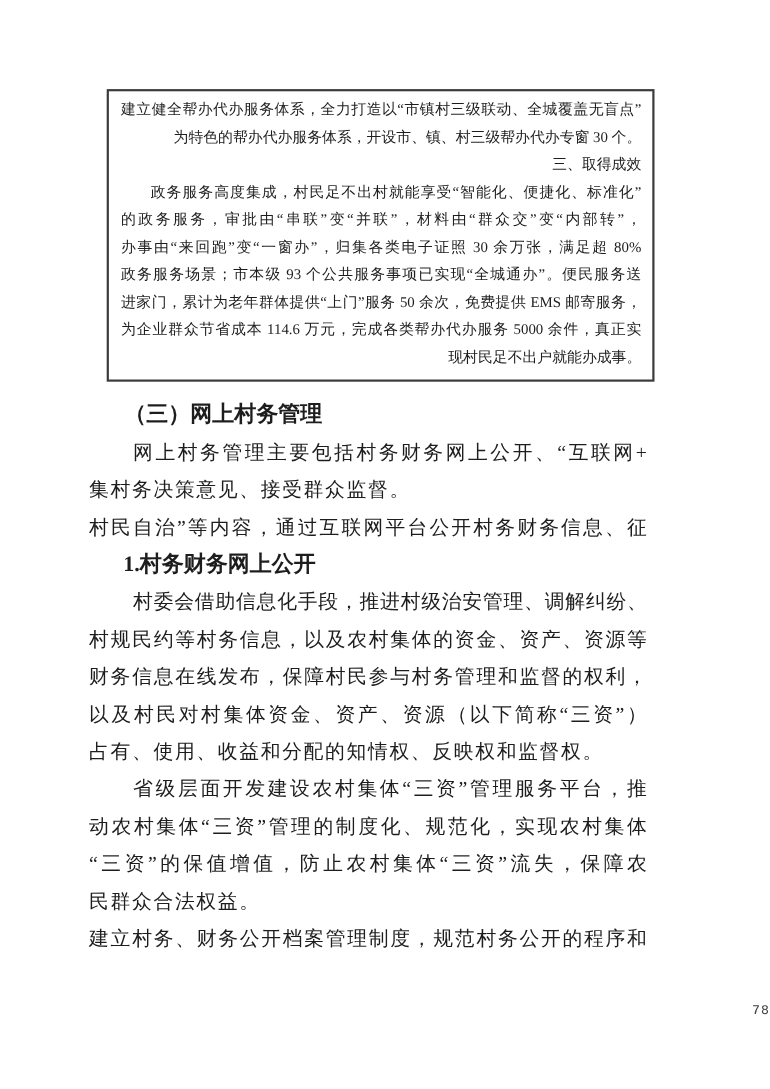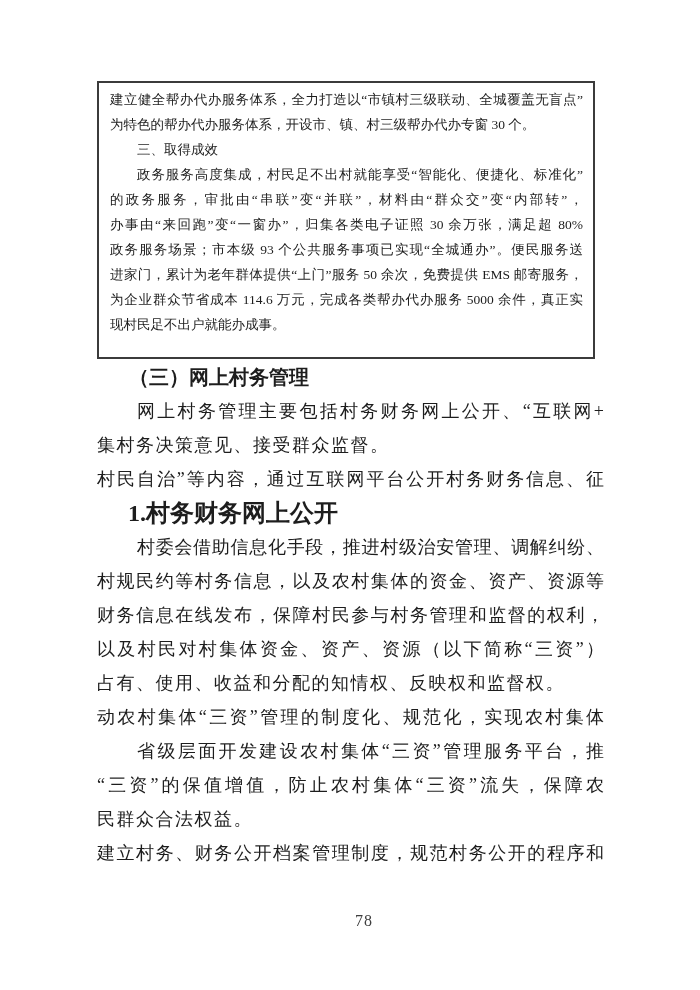--- a/index.html
+++ b/index.html
@@ -17,44 +17,45 @@
     overflow: hidden;
   }
   
   .notice-box {
     position: absolute;
     left: 97px;
     top: 81px;
     width: 498px;
     box-sizing: border-box;
     border: 2px solid #3b3b3b;
-    padding: 4px 10px 20px 11px;
+    padding: 4px 10px 8px 11px;
     background: #ffffff;
   }
   .bline {
     font-size: 13.5px;
     line-height: 25px;
     height: 25px;
     white-space: normal;
     overflow: visible;
+    text-align: right;
   }
   .bline.just {
     text-align: justify;
     text-align-last: justify;
   }
   .bline.indent {
     text-indent: 27px;
   }
   .bline.bold {
     font-weight: normal;
   }
   
   .content {
     position: absolute;
-    left: 97px;
+    left: 81px;
     top: 360px;
     width: 507px;
   }
   .cline {
     font-size: 18px;
     line-height: 34px;
     height: 34px;
   }
   .cline.just {
     text-align: justify;
@@ -62,38 +63,39 @@
   }
   .cline.p-indent {
     text-indent: 40px;
   }
   .cline.heading1 {
     font-size: 20px;
     font-weight: bold;
     text-indent: 32px;
   }
   .cline.heading2 {
-    font-size: 24px;
+    font-size: 20px;
     font-weight: bold;
     text-indent: 31px;
   }
   .cline.end {
     letter-spacing: 1.5px;
   }
   
   .footer-page-num {
     position: absolute;
     top: 912px;
     left: 0;
     right: 0;
-    text-align: center;
+    text-align: right;
     text-indent: 28px;
-    font-size: 16px;
+    font-size: 12px;
     letter-spacing: 1px;
     color: #3e3e3e;
+    font-family: Liberation Mono, monospace;
   }
 </style>
 </head>
 <body>
 
 <div class="page">
 
   <div class="notice-box">
     <div class="bline just">建立健全帮办代办服务体系，全力打造以“市镇村三级联动、全城覆盖无盲点”</div>
     <div class="bline">为特色的帮办代办服务体系，开设市、镇、村三级帮办代办专窗 30 个。</div>
@@ -115,22 +117,22 @@
     <div class="cline just">村民自治”等内容，通过互联网平台公开村务财务信息、征</div>
 
     <div class="cline heading2">1.村务财务网上公开</div>
 
     <div class="cline just p-indent">村委会借助信息化手段，推进村级治安管理、调解纠纷、</div>
     <div class="cline just">村规民约等村务信息，以及农村集体的资金、资产、资源等</div>
     <div class="cline just">财务信息在线发布，保障村民参与村务管理和监督的权利，</div>
     <div class="cline just">以及村民对村集体资金、资产、资源（以下简称“三资”）</div>
     <div class="cline end">占有、使用、收益和分配的知情权、反映权和监督权。</div>
 
+    <div class="cline just p-indent">省级层面开发建设农村集体“三资”管理服务平台，推</div>
     <div class="cline just">动农村集体“三资”管理的制度化、规范化，实现农村集体</div>
-    <div class="cline just p-indent">省级层面开发建设农村集体“三资”管理服务平台，推</div>
     <div class="cline just">“三资”的保值增值，防止农村集体“三资”流失，保障农</div>
     <div class="cline end">民群众合法权益。</div>
 
     <div class="cline just">建立村务、财务公开档案管理制度，规范村务公开的程序和</div>
   </div>
 
   <div class="footer-page-num">78</div>
 
 </div>
 

